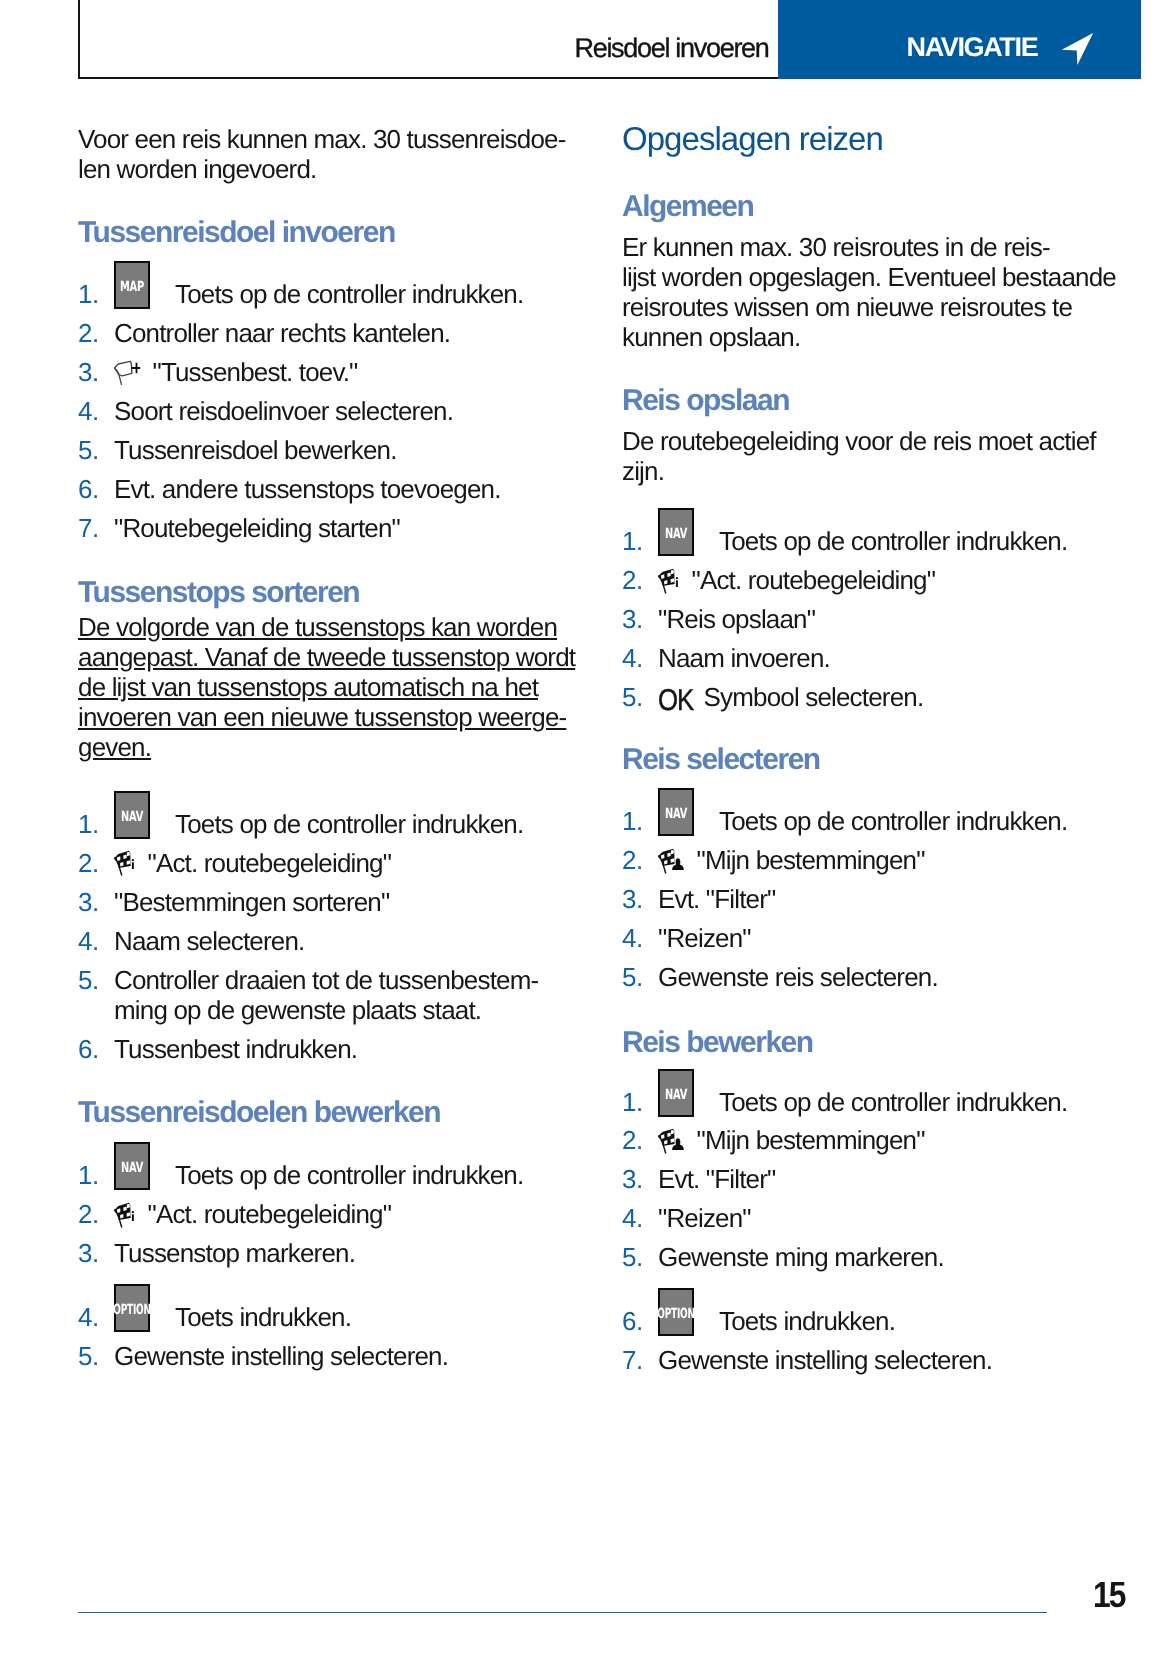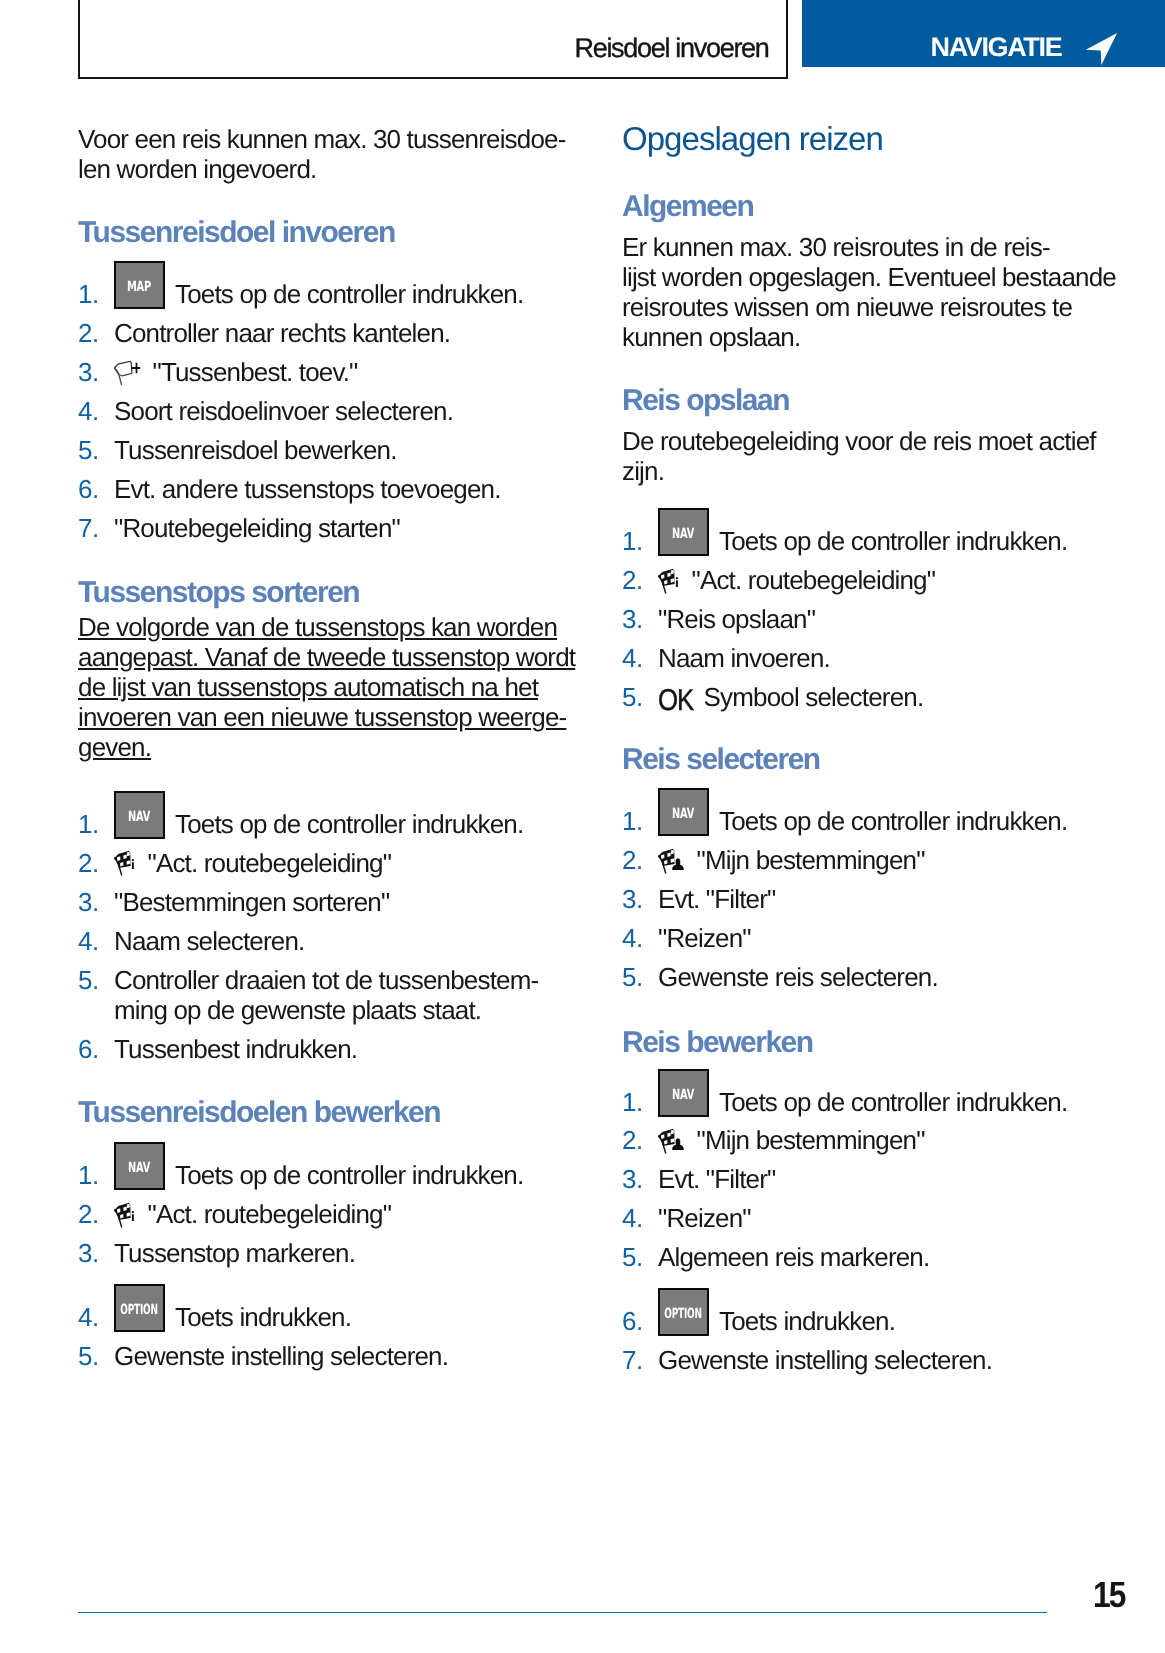--- a/index.html
+++ b/index.html
@@ -9,21 +9,21 @@
        font-family:"Liberation Sans",sans-serif;color:#1a1a1a;
        -webkit-font-smoothing:antialiased;text-rendering:geometricPrecision;}
   .page{position:absolute;inset:0;}
 
   
   .hdr-title{position:absolute;left:78px;top:-2px;width:710px;height:81px;
        border:2px solid #141414;border-top:0;box-sizing:border-box;background:#fff;}
   .hdr-title span{position:absolute;left:494.5px;top:36.9px;font-size:27px;white-space:nowrap;
        line-height:27px;letter-spacing:-1.3px;color:#141414;
        -webkit-text-stroke:0.35px #141414;}
-  .hdr-nav{position:absolute;left:802px;top:0;width:363px;height:67px;background:var(--brand-blue);}
+  .hdr-nav{position:absolute;left:778px;top:0;width:363px;height:79px;background:var(--brand-blue);}
   .hdr-nav .lbl{position:absolute;left:128.6px;top:34.4px;font-size:27px;font-weight:bold;
        line-height:27px;letter-spacing:-1.37px;color:#fff;}
   .hdr-nav .arw{position:absolute;left:283px;top:32px;width:34px;height:34px;}
 
   
   .col{position:absolute;}
   .colL{left:78px;top:0;width:500px;}
   .colR{left:622px;top:0;width:505px;}
 
   p.body{margin:0;font-size:26px;line-height:30.1px;letter-spacing:-0.83px;color:var(--text-black);
@@ -35,21 +35,21 @@
 
   ol.steps{margin:0;padding:0;list-style:none;counter-reset:st;}
   ol.steps>li{position:relative;padding-left:36px;font-size:26px;line-height:30.1px;
        letter-spacing:-0.83px;counter-increment:st;color:var(--text-black);margin-bottom:8.8px;}
   ol.steps>li:last-child{margin-bottom:0;}
   ol.steps>li:before{content:counter(st) ".";position:absolute;left:0;top:0;
        color:var(--number-blue);letter-spacing:-0.4px;}
   ol.steps>li.haskey{padding-left:97px;margin-top:33.5px;}
   ol.steps>li.haskey:first-child{margin-top:0;}
 
-  .keybtn{position:absolute;left:35.5px;top:-18px;width:51px;height:48px;background:var(--key-grey);
+  .keybtn{position:absolute;left:35.5px;top:-18px;width:36px;height:48px;background:var(--key-grey);
        border:2px solid #0a0a0a;box-sizing:border-box;}
   .keybtn i{position:absolute;left:50%;top:calc(50% + 2px);
        font-style:normal;font-size:14px;font-weight:bold;color:#fff;letter-spacing:-0.3px;
        line-height:10.2px;white-space:nowrap;
        font-family:"DejaVu Sans Condensed","DejaVu Sans",sans-serif;
        transform-origin:center center;
        transform:translate(-50%,-50%);}
   .ico{position:absolute;left:36px;top:-2.6px;width:30px;height:32px;}
   .ico svg{position:absolute;left:0;top:0;}
   ol.steps>li.hasico{padding-left:69.5px;}
@@ -240,21 +240,21 @@
                 <path d="M13.2 27.6 C13.2 23.0 16.2 21.0 19.95 21.0 C23.7 21.0 26.7 23.0 26.7 27.6 Z"></path>
               </g>
               <g fill="#0d0d0d">
                 <ellipse cx="19.95" cy="19.2" rx="2.35" ry="3.9"></ellipse>
                 <path d="M14.1 26.9 C14.1 23.1 16.6 21.4 19.95 21.4 C23.3 21.4 25.8 23.1 25.8 26.9 Z"></path>
               </g>
             </svg>
           </span><span>"Mijn bestemmingen"</span></li>
         <li><span>Evt. "Filter"</span></li>
         <li><span>"Reizen"</span></li>
-        <li><span>Algemeen reis markeren.</span></li>
+        <li><span>Gewenste ming markeren.</span></li>
         <li class="haskey"><span class="keybtn">
             <i style="transform: translate(-50%, -50%) scaleX(0.712166);">OPTION</i>
           </span><span>Toets indrukken.</span></li>
         <li><span>Gewenste instelling selecteren.</span></li>
       </ol>
     </div>
 
   <div class="frule"></div>
   <div class="pageno">15</div>
 </div>

